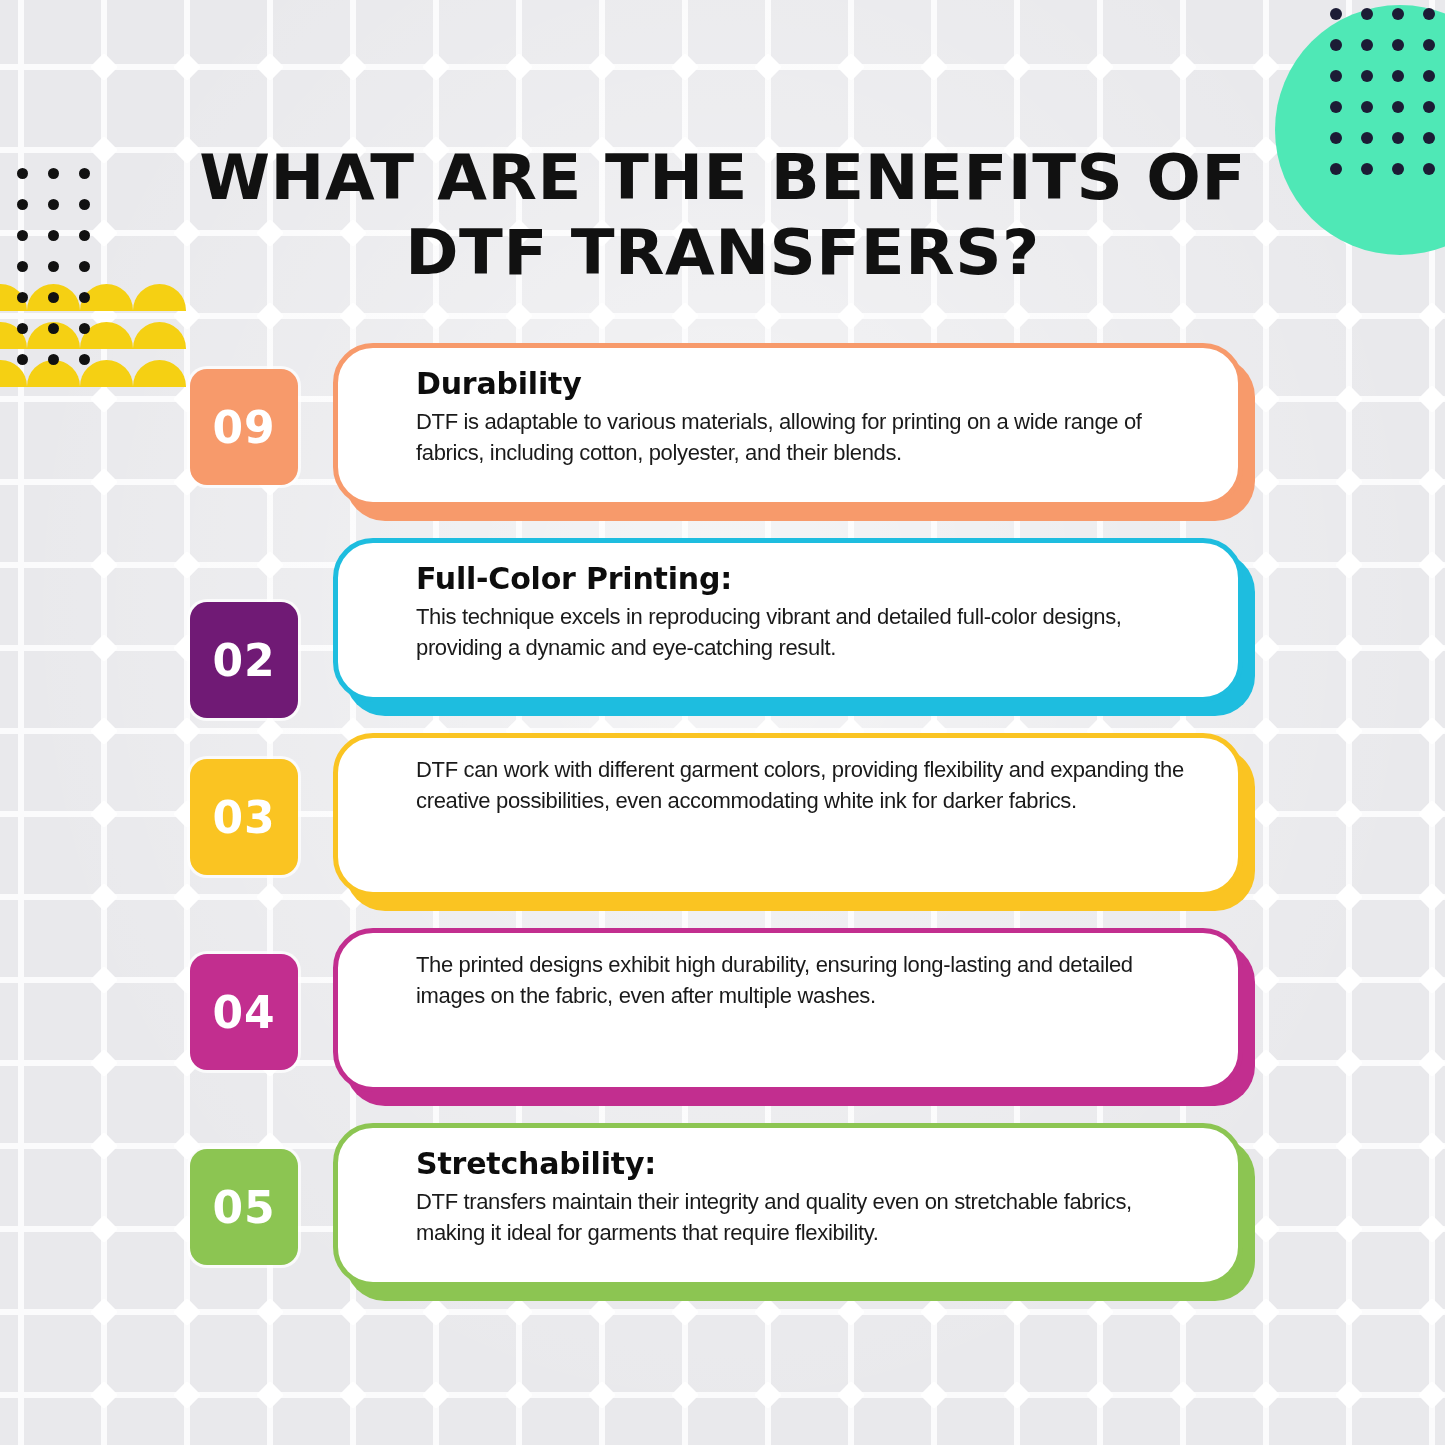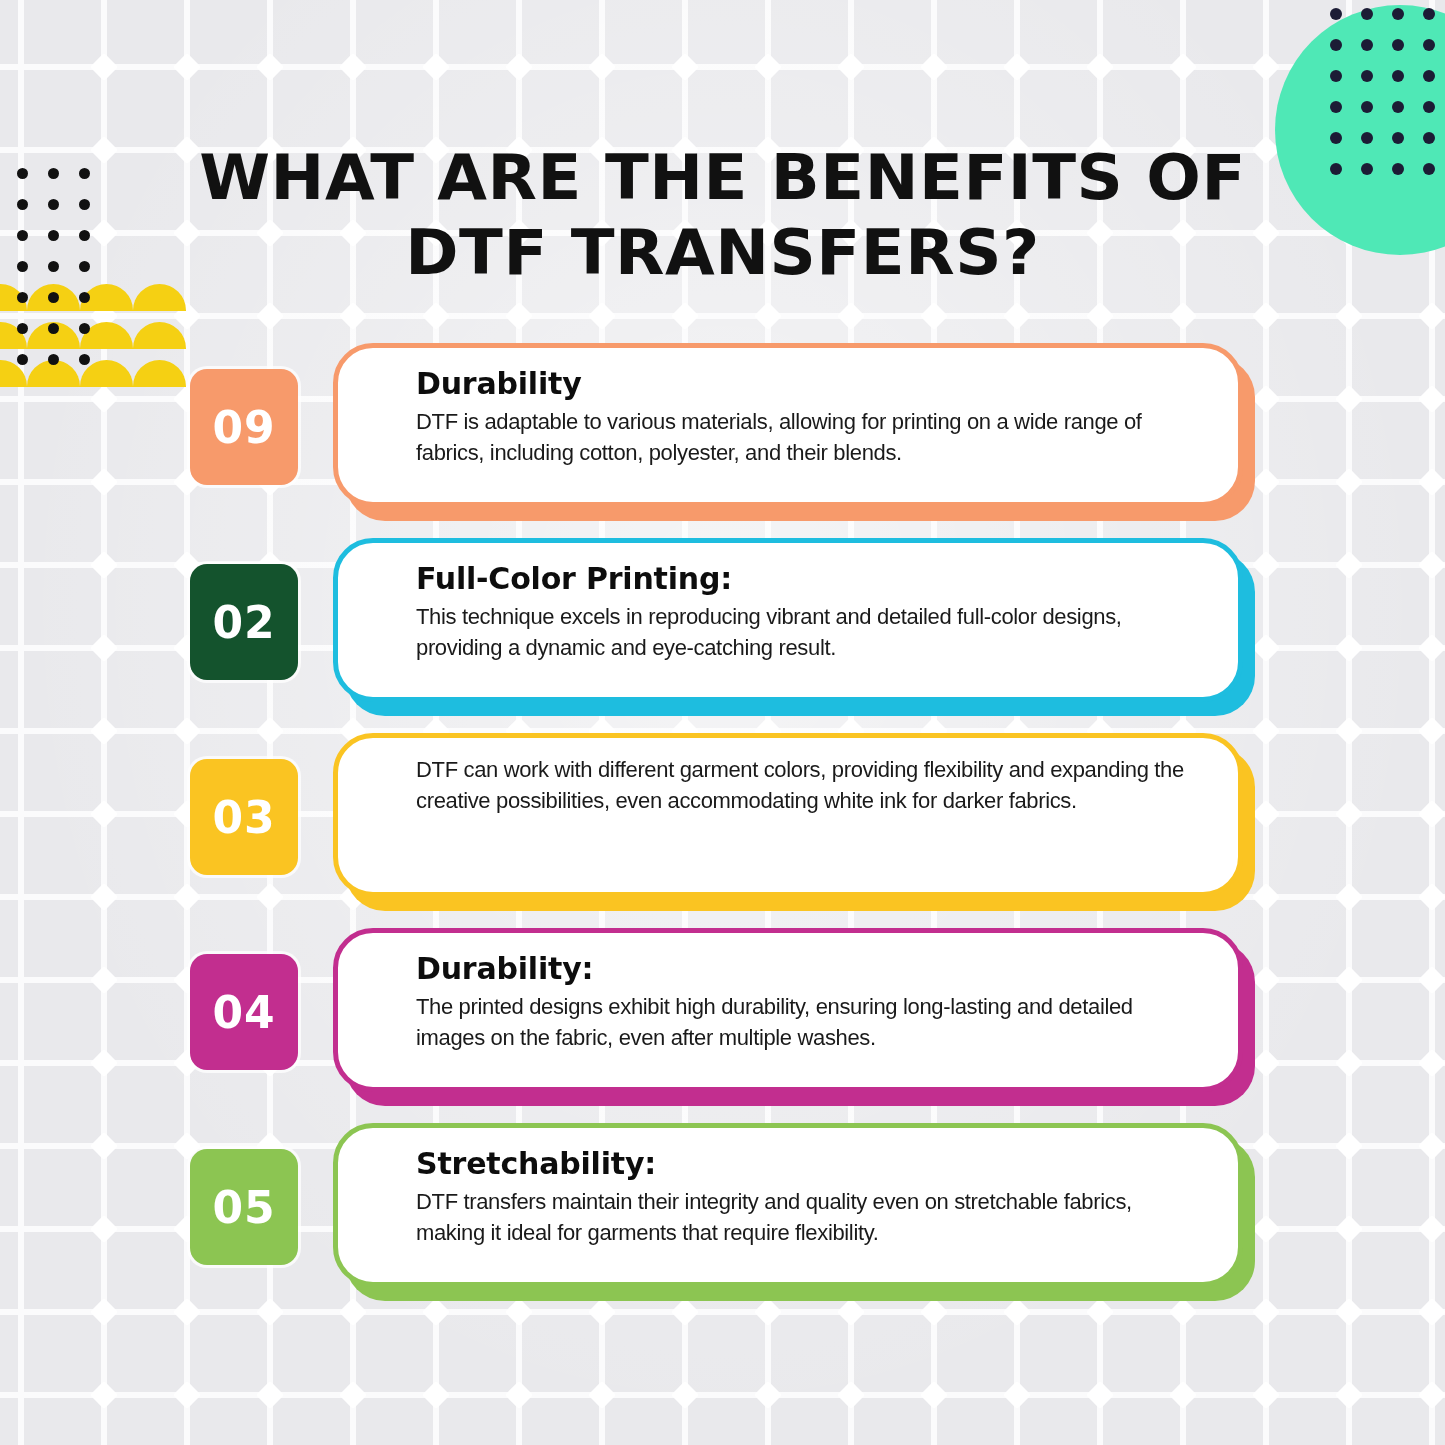--- a/index.html
+++ b/index.html
@@ -505,21 +505,21 @@
       <div class="badge" style="background: rgb(247, 154, 107);">09</div>
       <div class="card-wrap">
         <div class="card-shadow" style="background: rgb(247, 154, 107);"></div>
         <div class="card" style="border-color: rgb(247, 154, 107);">
           <h3>Durability</h3>
           <p>DTF is adaptable to various materials, allowing for printing on a wide range of fabrics, including cotton, polyester, and their blends.</p>
         </div>
       </div>
     </div>
     <div class="row">
-      <div class="badge" style="background: #14532d;">02</div>
+      <div class="badge" style="background: #701a75; margin-top: 38px;">02</div>
       <div class="card-wrap">
         <div class="card-shadow" style="background: rgb(30, 189, 223);"></div>
         <div class="card" style="border-color: rgb(30, 189, 223);">
           <h3>Full-Color Printing:</h3>
           <p>This technique excels in reproducing vibrant and detailed full-color designs, providing a dynamic and eye-catching result.</p>
         </div>
       </div>
     </div>
     <div class="row">
       <div class="badge" style="background: rgb(250, 196, 34);">03</div>
@@ -528,21 +528,20 @@
         <div class="card" style="border-color: rgb(250, 196, 34);">
           <p>DTF can work with different garment colors, providing flexibility and expanding the creative possibilities, even accommodating white ink for darker fabrics.</p>
         </div>
       </div>
     </div>
     <div class="row">
       <div class="badge" style="background: rgb(194, 46, 143);">04</div>
       <div class="card-wrap">
         <div class="card-shadow" style="background: rgb(194, 46, 143);"></div>
         <div class="card" style="border-color: rgb(194, 46, 143);">
-          <h3>Durability:</h3>
           <p>The printed designs exhibit high durability, ensuring long-lasting and detailed images on the fabric, even after multiple washes.</p>
         </div>
       </div>
     </div>
     <div class="row">
       <div class="badge" style="background: rgb(140, 197, 82);">05</div>
       <div class="card-wrap">
         <div class="card-shadow" style="background: rgb(140, 197, 82);"></div>
         <div class="card" style="border-color: rgb(140, 197, 82);">
           <h3>Stretchability:</h3>

